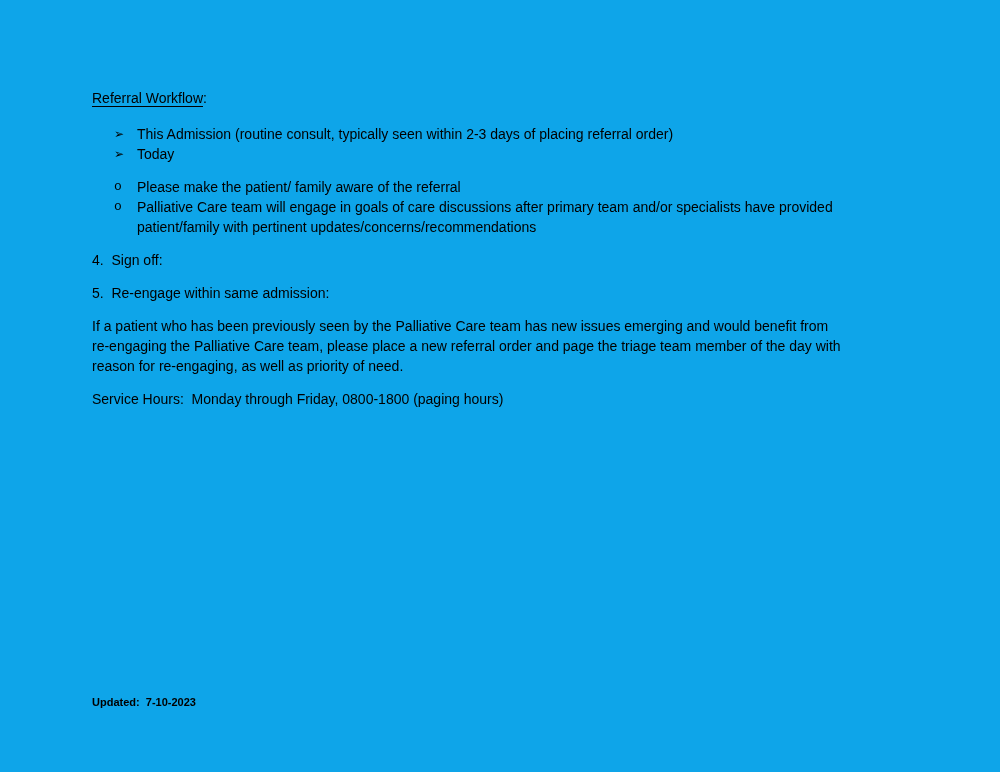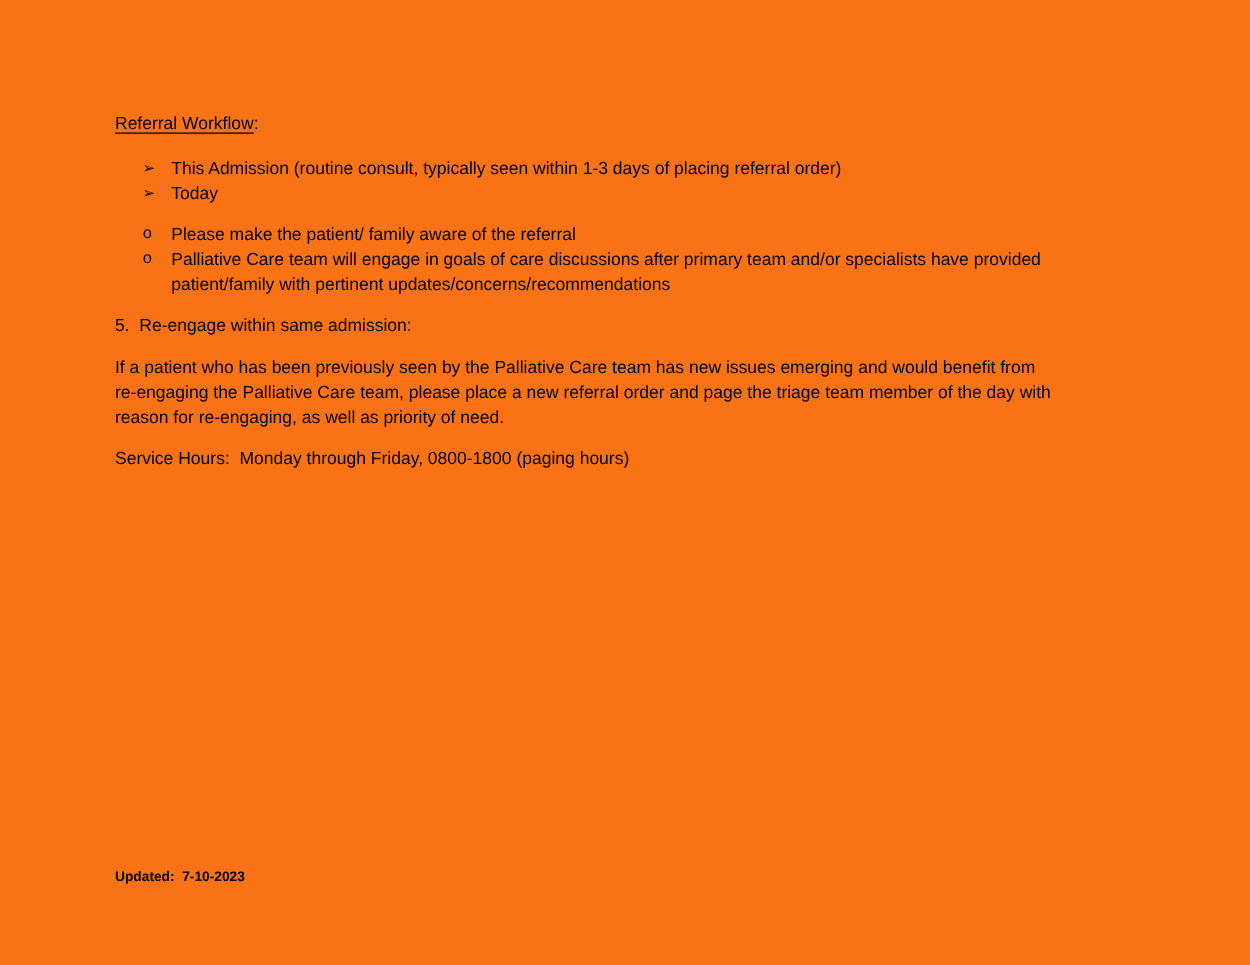--- a/index.html
+++ b/index.html
@@ -4,21 +4,21 @@
 <style>
   html, body {
     margin: 0;
     padding: 0;
     background: #ffffff;
   }
   .page {
     position: relative;
     width: 1000px;
     height: 772px;
-    background: #f97316;
+    background: #0ea5e9;
     color: #000000;
     font-family: "Liberation Sans", "DejaVu Sans", sans-serif;
     font-size: 14px;
     line-height: 20px;
     overflow: hidden;
   }
   .content {
     position: absolute;
     left: 92px;
     top: 88px;
@@ -75,21 +75,21 @@
 
 <div class="page">
   <div class="content">
 
     <p class="block title"><span class="u">Referral Workflow</span><span>:</span></p>
 
 
     <div class="bullet-group">
       <div class="bullet-row">
         <span class="bullet-glyph arrow">➢</span>
-        <span class="bullet-text">This Admission (routine consult, typically seen within 1-3 days of placing referral order)</span>
+        <span class="bullet-text">This Admission (routine consult, typically seen within 2-3 days of placing referral order)</span>
       </div>
       <div class="bullet-row">
         <span class="bullet-glyph arrow">➢</span>
         <span class="bullet-text">Today</span>
       </div>
     </div>
 
 
 
     <div class="bullet-group">
@@ -97,20 +97,21 @@
         <span class="bullet-glyph circle">o</span>
         <span class="bullet-text">Please make the patient/ family aware of the referral</span>
       </div>
       <div class="bullet-row">
         <span class="bullet-glyph circle">o</span>
         <span class="bullet-text">Palliative Care team will engage in goals of care discussions after primary team and/or specialists have provided
 patient/family with pertinent updates/concerns/recommendations</span>
       </div>
     </div>
 
+    <p class="block">4.  Sign off:</p>
 
 
 
     <p class="block">5.  Re-engage within same admission:</p>
 
     <p class="block">If a patient who has been previously seen by the Palliative Care team has new issues emerging and would benefit from
 re-engaging the Palliative Care team, please place a new referral order and page the triage team member of the day with
 reason for re-engaging, as well as priority of need.</p>
 
     <p class="block">Service Hours:  Monday through Friday, 0800-1800 (paging hours)</p>

